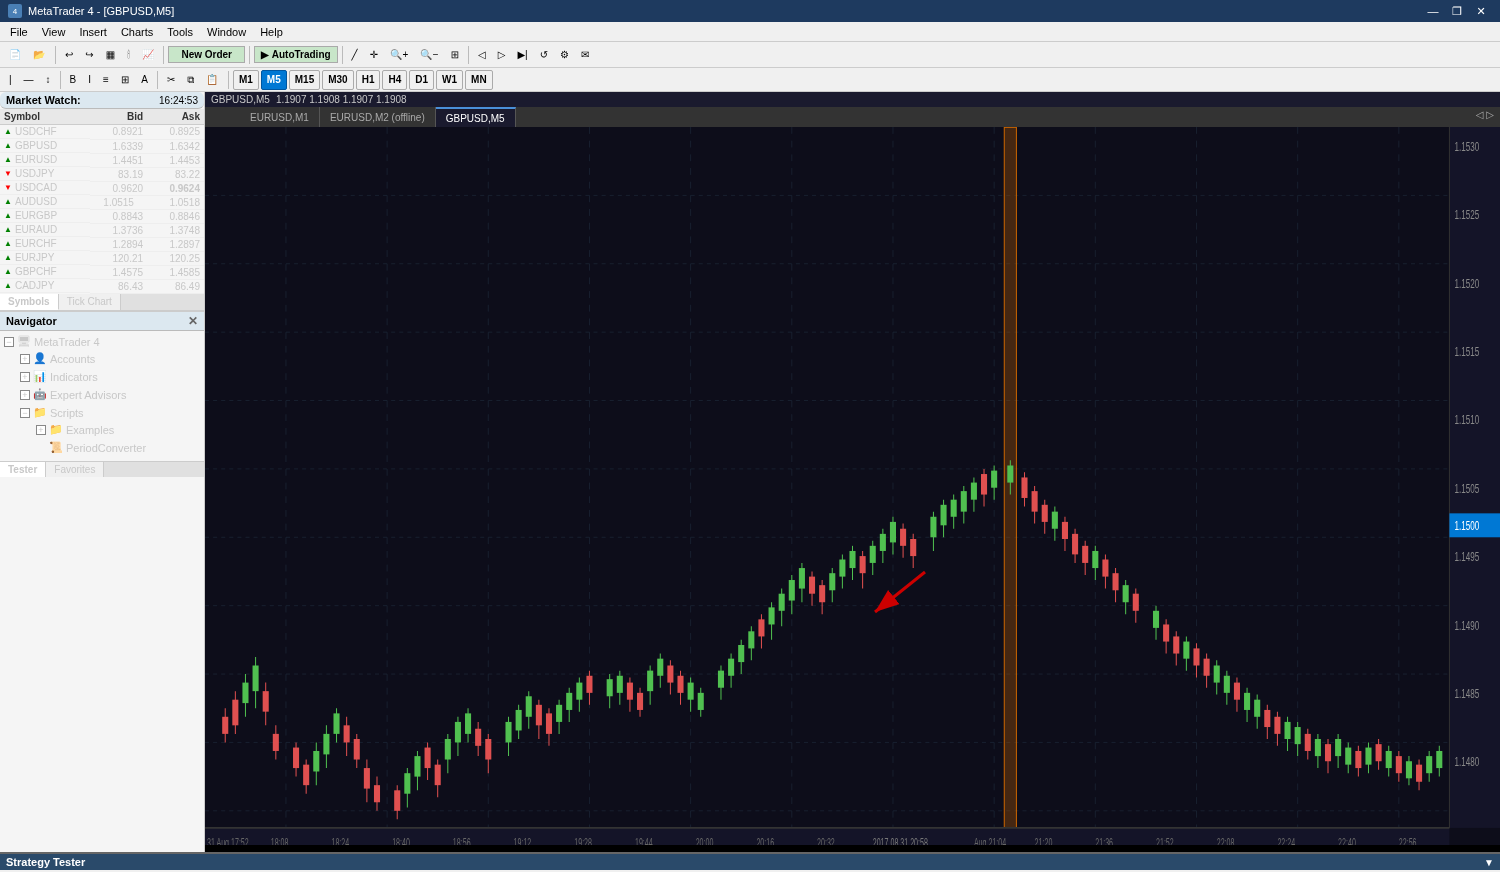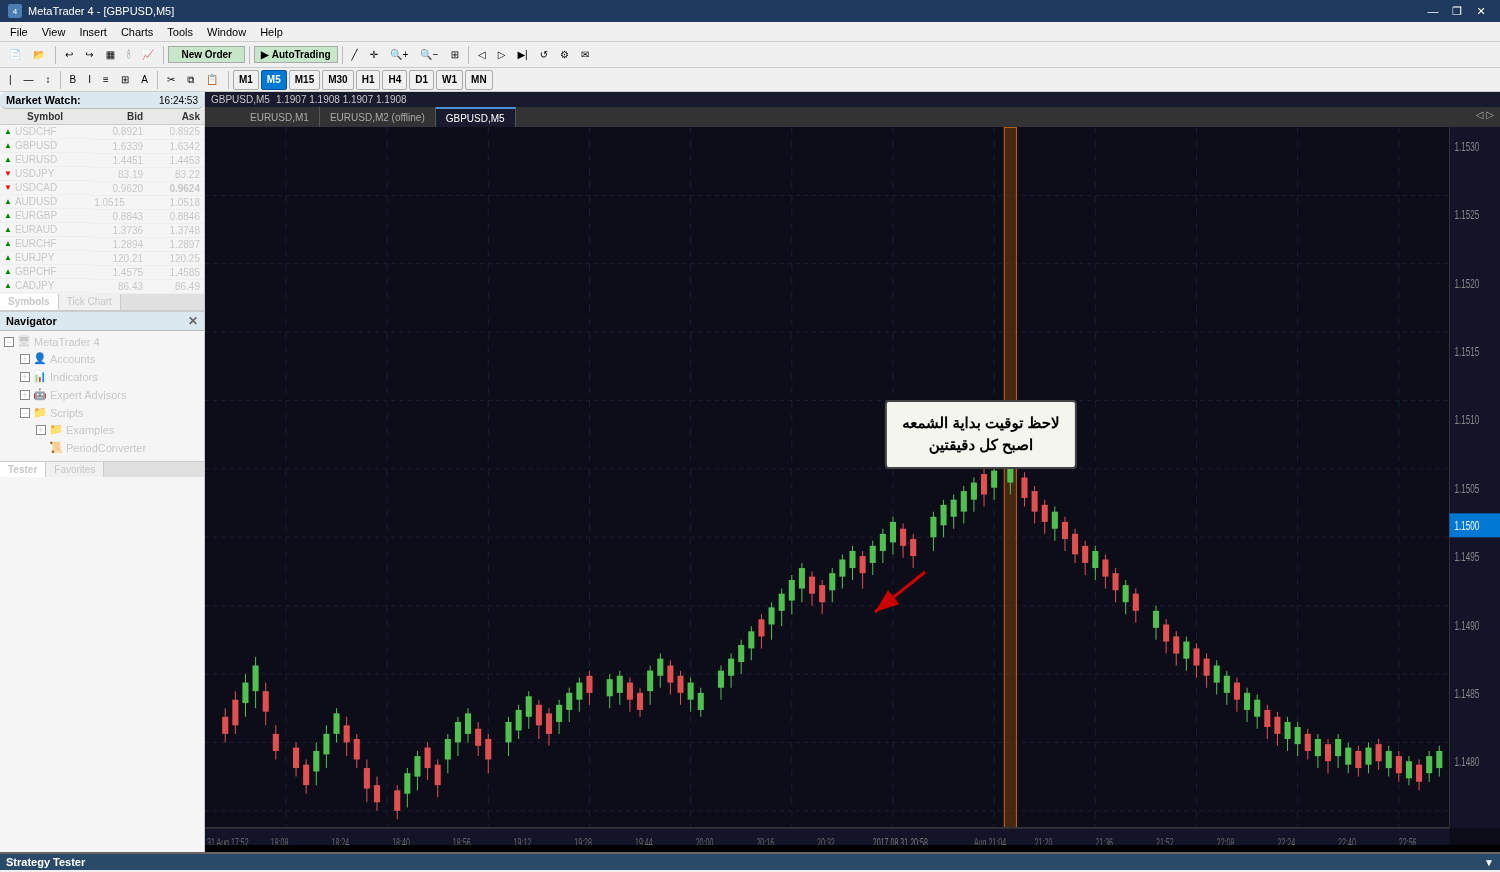--- a/index.html
+++ b/index.html
@@ -33,21 +33,21 @@
 
     
     .left-panel { width: 205px; background: #f5f5f5; border-right: 1px solid #ccc; display: flex; flex-direction: column; flex-shrink: 0; }
 
     
     .market-watch { flex: 0 0 auto; border-bottom: 1px solid #ccc; }
     .panel-header { background: #dce8f0; padding: 2px 6px; font-size: 11px; font-weight: bold; color: #000; display: flex; justify-content: space-between; align-items: center; border-bottom: 1px solid #bbb; border-radius: 6px; }
     .panel-header-time { font-weight: normal; font-size: 10px; }
     .mw-table { width: 100%; border-collapse: collapse; }
     .mw-table th { background: #e8e8e8; padding: 2px 4px; font-size: 10px; text-align: right; border-bottom: 1px solid #ccc; color: #333; }
-    .mw-table th:first-child { text-align: center; }
+    .mw-table th:first-child { text-align: left; }
     .mw-table td { padding: 1px 4px; font-size: 10px; border-bottom: 1px solid #eee; }
     .mw-table td:first-child { display: flex; align-items: center; gap: 3px; }
     .mw-tabs { display: flex; border-bottom: 1px solid #ccc; background: #e0e0e0; }
     .mw-tab { padding: 2px 8px; font-size: 10px; cursor: pointer; border-right: 1px solid #ccc; background: #f0f0f0; }
     .mw-tab.active { background: #fff; font-weight: bold; border-bottom: 1px solid #fff; }
 
     
     .navigator { flex: 1; overflow: hidden; }
     .nav-header { background: #dce8f0; padding: 2px 6px; font-size: 11px; font-weight: bold; color: #000; display: flex; justify-content: space-between; align-items: center; border-bottom: 1px solid #bbb; }
     .nav-close { cursor: pointer; font-size: 12px; color: #666; }
@@ -213,21 +213,21 @@
     <td style="text-align:right;">83.19</td>
     <td style="text-align:right;">83.22</td>
   </tr>
               <tr>
     <td><span style="color:red;font-size:8px;">▼</span> USDCAD</td>
     <td style="text-align:right;">0.9620</td>
     <td style="text-align:right;font-weight:bold;">0.9624</td>
   </tr>
               <tr>
     <td><span style="color:green;font-size:8px;">▲</span> AUDUSD</td>
-    <td style="text-align:left;">1.0515</td>
+    <td style="text-align:center;">1.0515</td>
     <td style="text-align:right;">1.0518</td>
   </tr>
               <tr>
     <td><span style="color:green;font-size:8px;">▲</span> EURGBP</td>
     <td style="text-align:right;">0.8843</td>
     <td style="text-align:right;">0.8846</td>
   </tr>
               <tr>
     <td><span style="color:green;font-size:8px;">▲</span> EURAUD</td>
     <td style="text-align:right;">1.3736</td>
@@ -645,24 +645,20 @@
         <text x="820" y="421" fill="#666" font-size="7">21:20</text>
         <text x="880" y="421" fill="#666" font-size="7">21:36</text>
         <text x="940" y="421" fill="#666" font-size="7">21:52</text>
         <text x="1000" y="421" fill="#666" font-size="7">22:08</text>
         <text x="1060" y="421" fill="#666" font-size="7">22:24</text>
         <text x="1120" y="421" fill="#666" font-size="7">22:40</text>
         <text x="1180" y="421" fill="#666" font-size="7">22:56</text>
       </svg>
 
       
-      <div class="annotation-box" style="position:absolute; top:38%; left:54%; transform:translateX(-10%); background:#f5f5f0; border:2px solid #444;">
-        <div style="font-size:15px;font-weight:bold;direction:rtl;">لاحظ توقيت بداية الشمعه</div>
-        <div style="font-size:15px;font-weight:bold;direction:rtl;">اصبح كل دقيقتين</div>
-      </div>
       
       <svg style="position:absolute;top:62%;left:51%;width:80px;height:60px;overflow:visible;">
         <defs>
           <marker id="arrowhead" markerWidth="8" markerHeight="6" refX="8" refY="3" orient="auto">
             <polygon points="0 0, 8 3, 0 6" fill="#cc0000"></polygon>
           </marker>
         </defs>
         <line x1="60" y1="0" x2="10" y2="40" stroke="#cc0000" stroke-width="3" marker-end="url(#arrowhead)"></line>
       </svg>
     </div>

